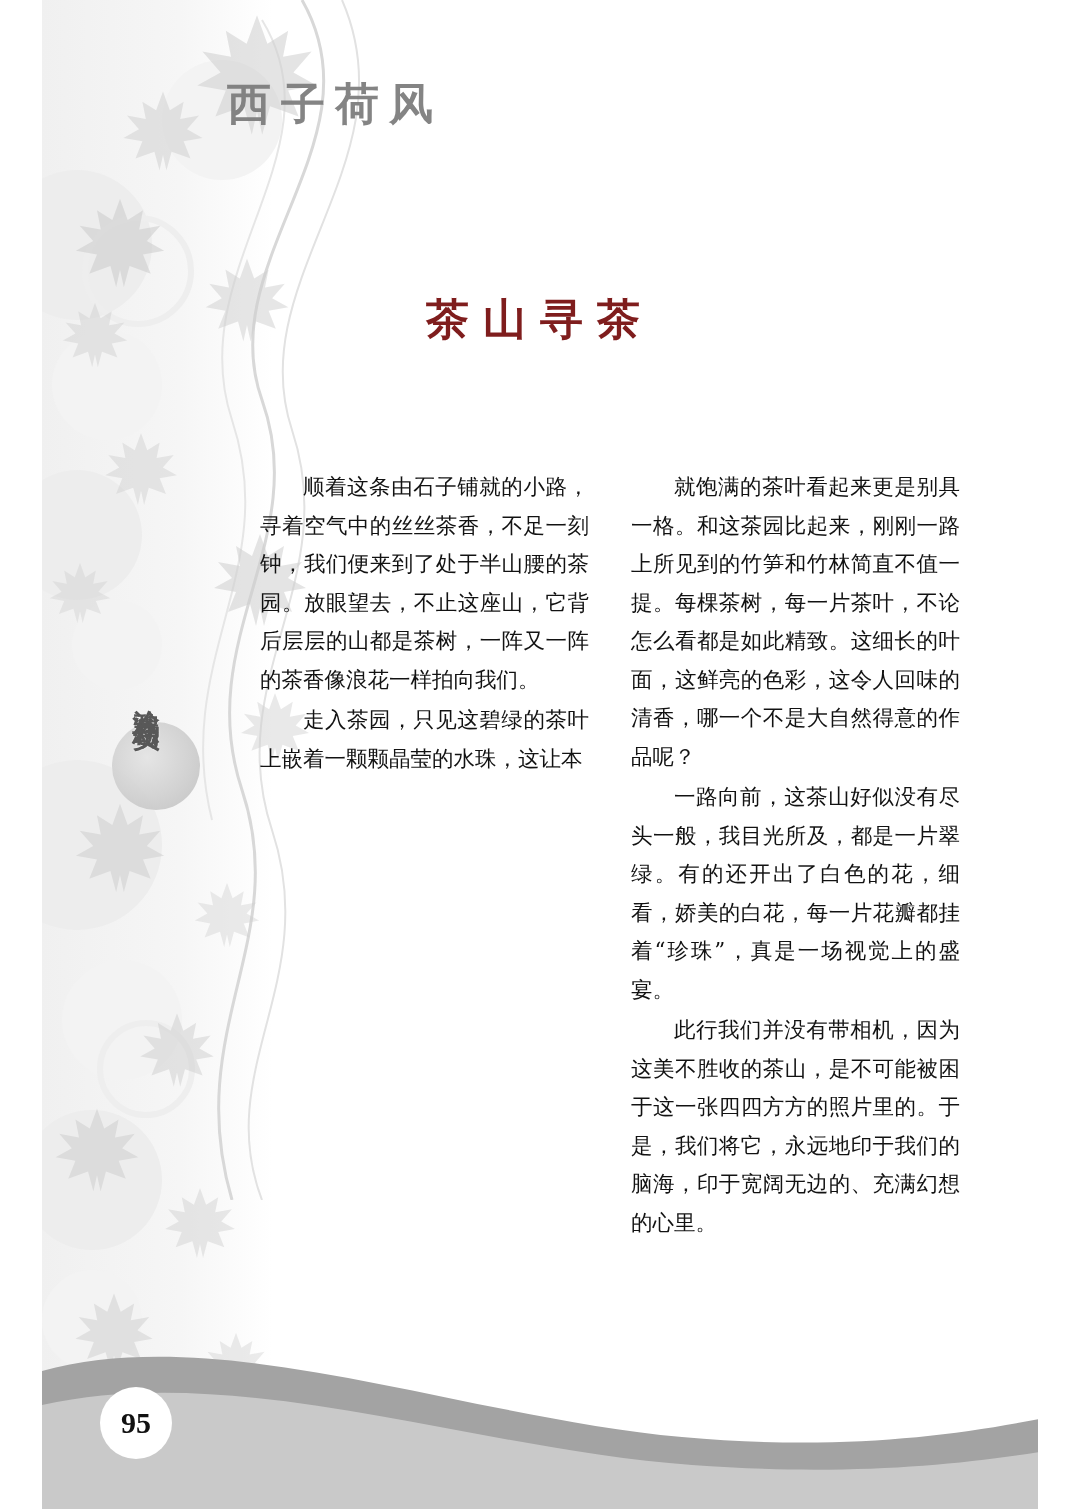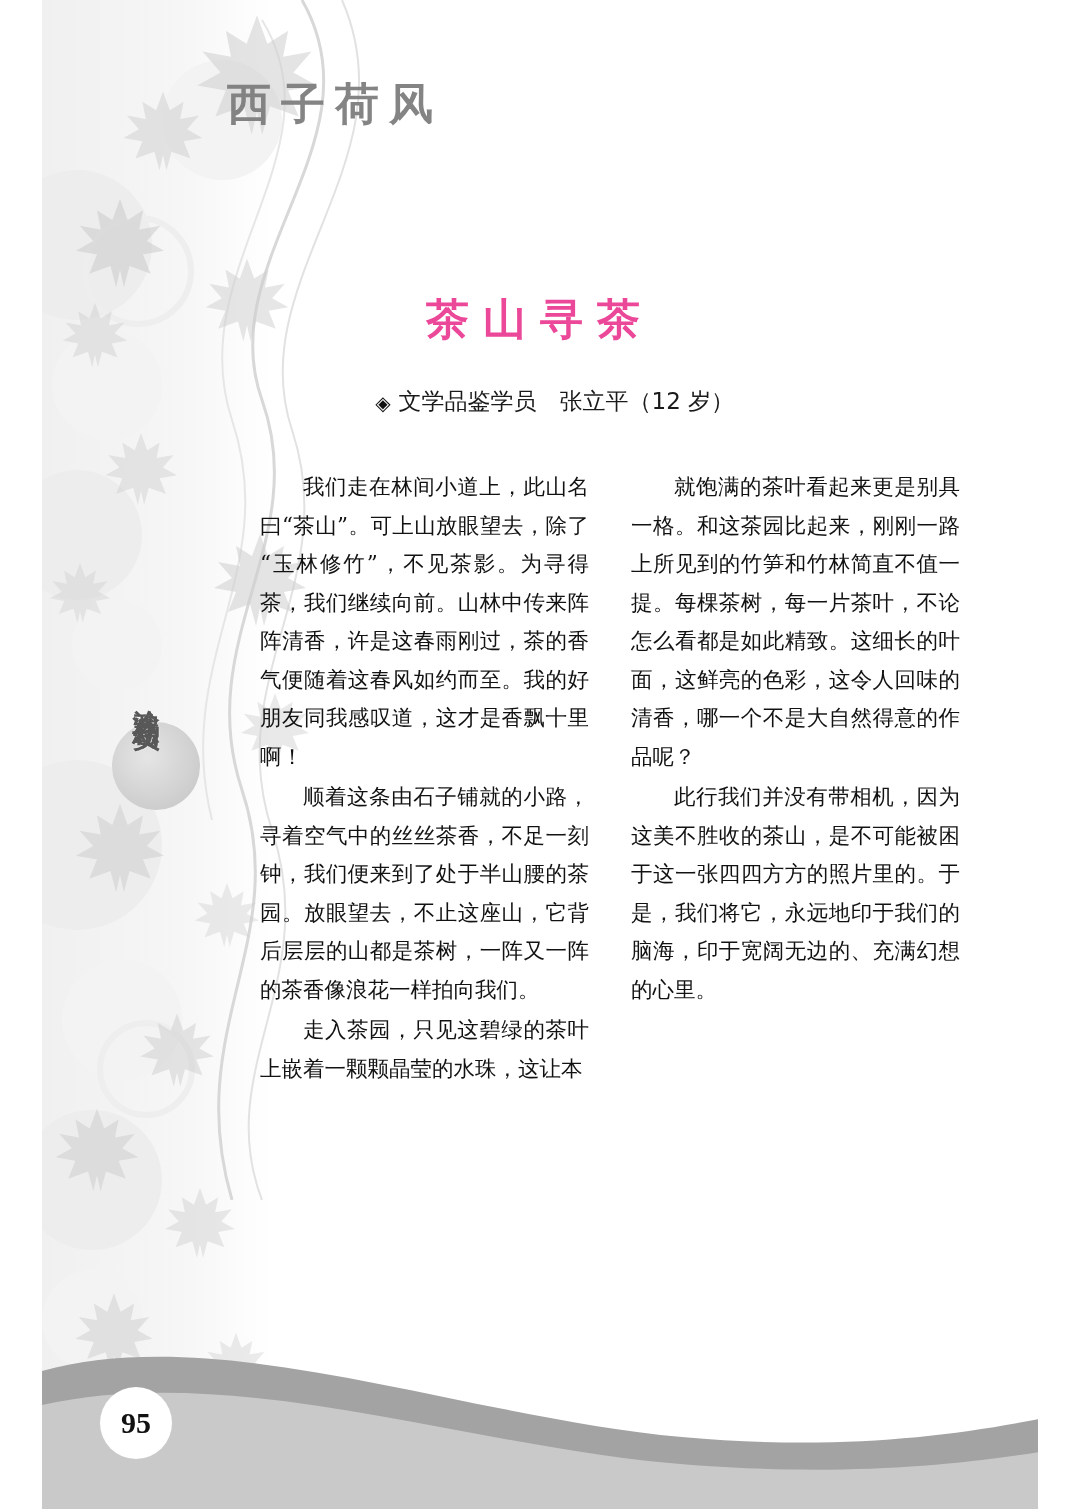--- a/index.html
+++ b/index.html
@@ -103,21 +103,21 @@
   .title {
     position: absolute;
     left: 0;
     right: 0;
     top: 262px;
     text-align: center;
     font-family: "DejaVu Sans", sans-serif;
     font-size: 43px;
     font-weight: bold;
     letter-spacing: 14px;
-    color: #ec4899;
+    color: #7f1d1d;
   }
   .byline {
     position: absolute;
     left: 0;
     right: 0;
     top: 360px;
     text-align: center;
     font-family: "DejaVu Sans", sans-serif;
     font-size: 23px;
     color: #1a1a1a;
@@ -288,32 +288,29 @@
 
     <div class="stamp">
       <div class="blob"></div>
       <div class="vtext">涂鸦总动员</div>
     </div>
   </div>
 
   <div class="masthead">西子荷风</div>
 
   <h1 class="title">茶山寻茶</h1>
-  <div class="byline">
-    <span class="marker">◈</span><span>文学品鉴学员　张立平（12 岁）</span>
-  </div>
 
   <div class="columns">
     <div class="col">
-      <p>我们走在林间小道上，此山名曰“茶山”。可上山放眼望去，除了“玉林修竹”，不见茶影。为寻得茶，我们继续向前。山林中传来阵阵清香，许是这春雨刚过，茶的香气便随着这春风如约而至。我的好朋友同我感叹道，这才是香飘十里啊！</p>
       <p>顺着这条由石子铺就的小路，寻着空气中的丝丝茶香，不足一刻钟，我们便来到了处于半山腰的茶园。放眼望去，不止这座山，它背后层层的山都是茶树，一阵又一阵的茶香像浪花一样拍向我们。</p>
       <p>走入茶园，只见这碧绿的茶叶上嵌着一颗颗晶莹的水珠，这让本</p>
     </div>
     <div class="col">
       <p>就饱满的茶叶看起来更是别具一格。和这茶园比起来，刚刚一路上所见到的竹笋和竹林简直不值一提。每棵茶树，每一片茶叶，不论怎么看都是如此精致。这细长的叶面，这鲜亮的色彩，这令人回味的清香，哪一个不是大自然得意的作品呢？</p>
+      <p>一路向前，这茶山好似没有尽头一般，我目光所及，都是一片翠绿。有的还开出了白色的花，细看，娇美的白花，每一片花瓣都挂着“珍珠”，真是一场视觉上的盛宴。</p>
       <p>此行我们并没有带相机，因为这美不胜收的茶山，是不可能被困于这一张四四方方的照片里的。于是，我们将它，永远地印于我们的脑海，印于宽阔无边的、充满幻想的心里。</p>
     </div>
   </div>
 
   <svg class="footer-wave" viewBox="0 0 1080 200" preserveAspectRatio="none">
     <path d="M0,62 C 180,12 420,108 640,128 C 830,145 960,120 1080,92 L1080,200 L0,200 Z" fill="#a3a3a3"></path>
     <path d="M0,96 C 200,52 430,140 650,156 C 840,170 970,150 1080,128 L1080,200 L0,200 Z" fill="#c9c9c9"></path>
   </svg>
   <div class="page-number">95</div>
 

